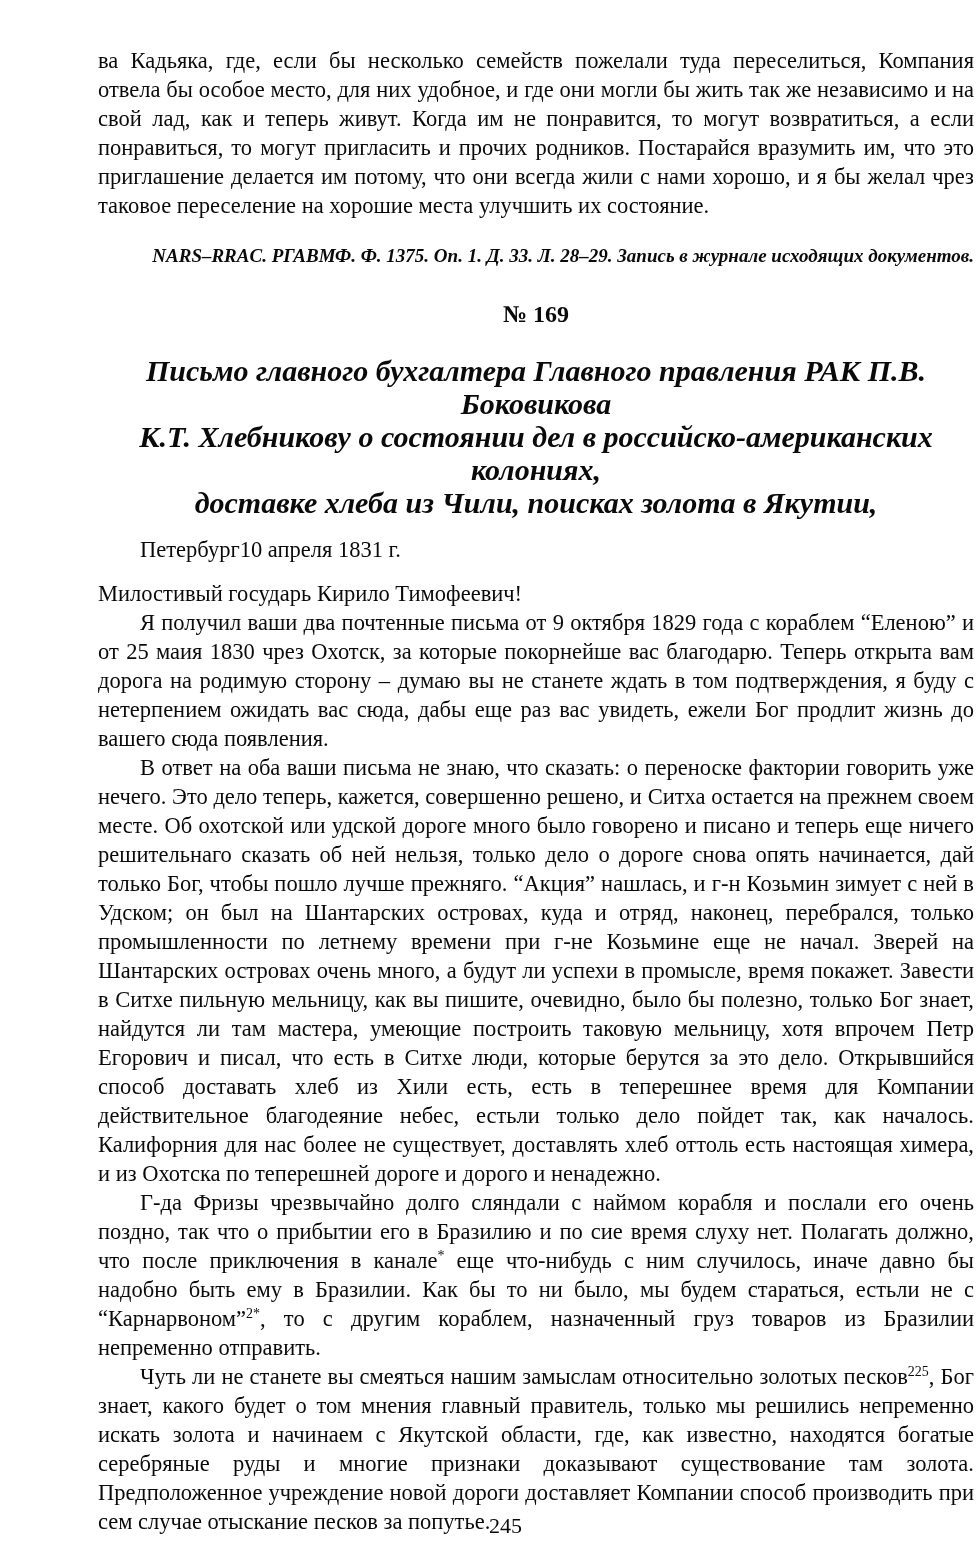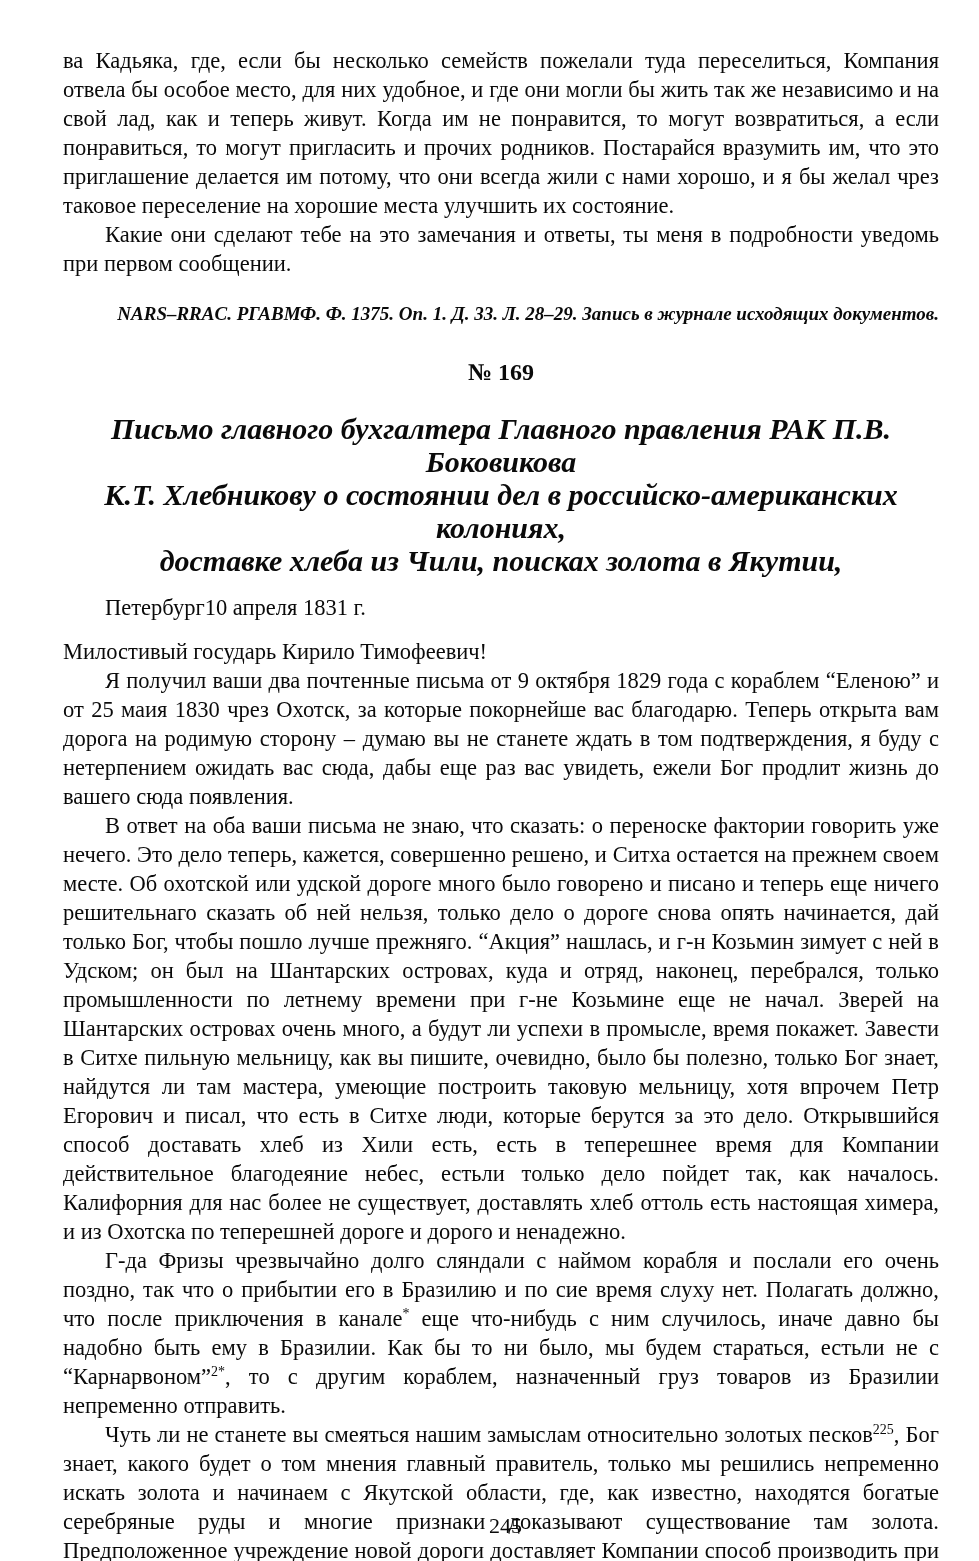--- a/index.html
+++ b/index.html
@@ -8,21 +8,21 @@
     background: #ffffff;
   }
   .page {
     position: relative;
     width: 979px;
     height: 1561px;
     background: #ffffff;
     color: #0a0a0a;
     font-family: "Liberation Serif", "DejaVu Serif", serif;
     box-sizing: border-box;
-    padding: 46px 40px 0 63px;
+    padding: 46px 40px 0 98px;
     overflow: hidden;
   }
   .textblock {
     width: 876px;
   }
   p {
     margin: 0;
     font-size: 22.5px;
     line-height: 29px;
     text-align: justify;
@@ -90,21 +90,20 @@
   }
 </style>
 </head>
 <body>
 
 <div class="page">
   <div class="textblock">
 
     <p>ва Кадьяка, где, если бы несколько семейств пожелали туда переселиться, Компания отвела бы особое место, для них удобное, и где они могли бы жить так же независимо и на свой лад, как и теперь живут. Когда им не понравится, то могут возвратиться, а если понравиться, то могут пригласить и прочих родников. Постарайся вразумить им, что это приглашение делается им потому, что они всегда жили с нами хорошо, и я бы желал чрез таковое переселение на хорошие места улучшить их состояние.</p>
 
-    <p class="indent">Какие они сделают тебе на это замечания и ответы, ты меня в подробности уведомь при первом сообщении.</p>
 
     <div class="archive-ref">NARS–RRAC. РГАВМФ. Ф. 1375. Оп. 1. Д. 33. Л. 28–29. Запись в журнале исходящих документов.</div>
 
     <div class="doc-number">№ 169</div>
 
     <div class="doc-title">
       <div>Письмо главного бухгалтера Главного правления РАК П.В. Боковикова</div>
       <div>К.Т. Хлебникову о состоянии дел в российско-американских колониях,</div>
       <div>доставке хлеба из Чили, поисках золота в Якутии,</div>
     </div>

